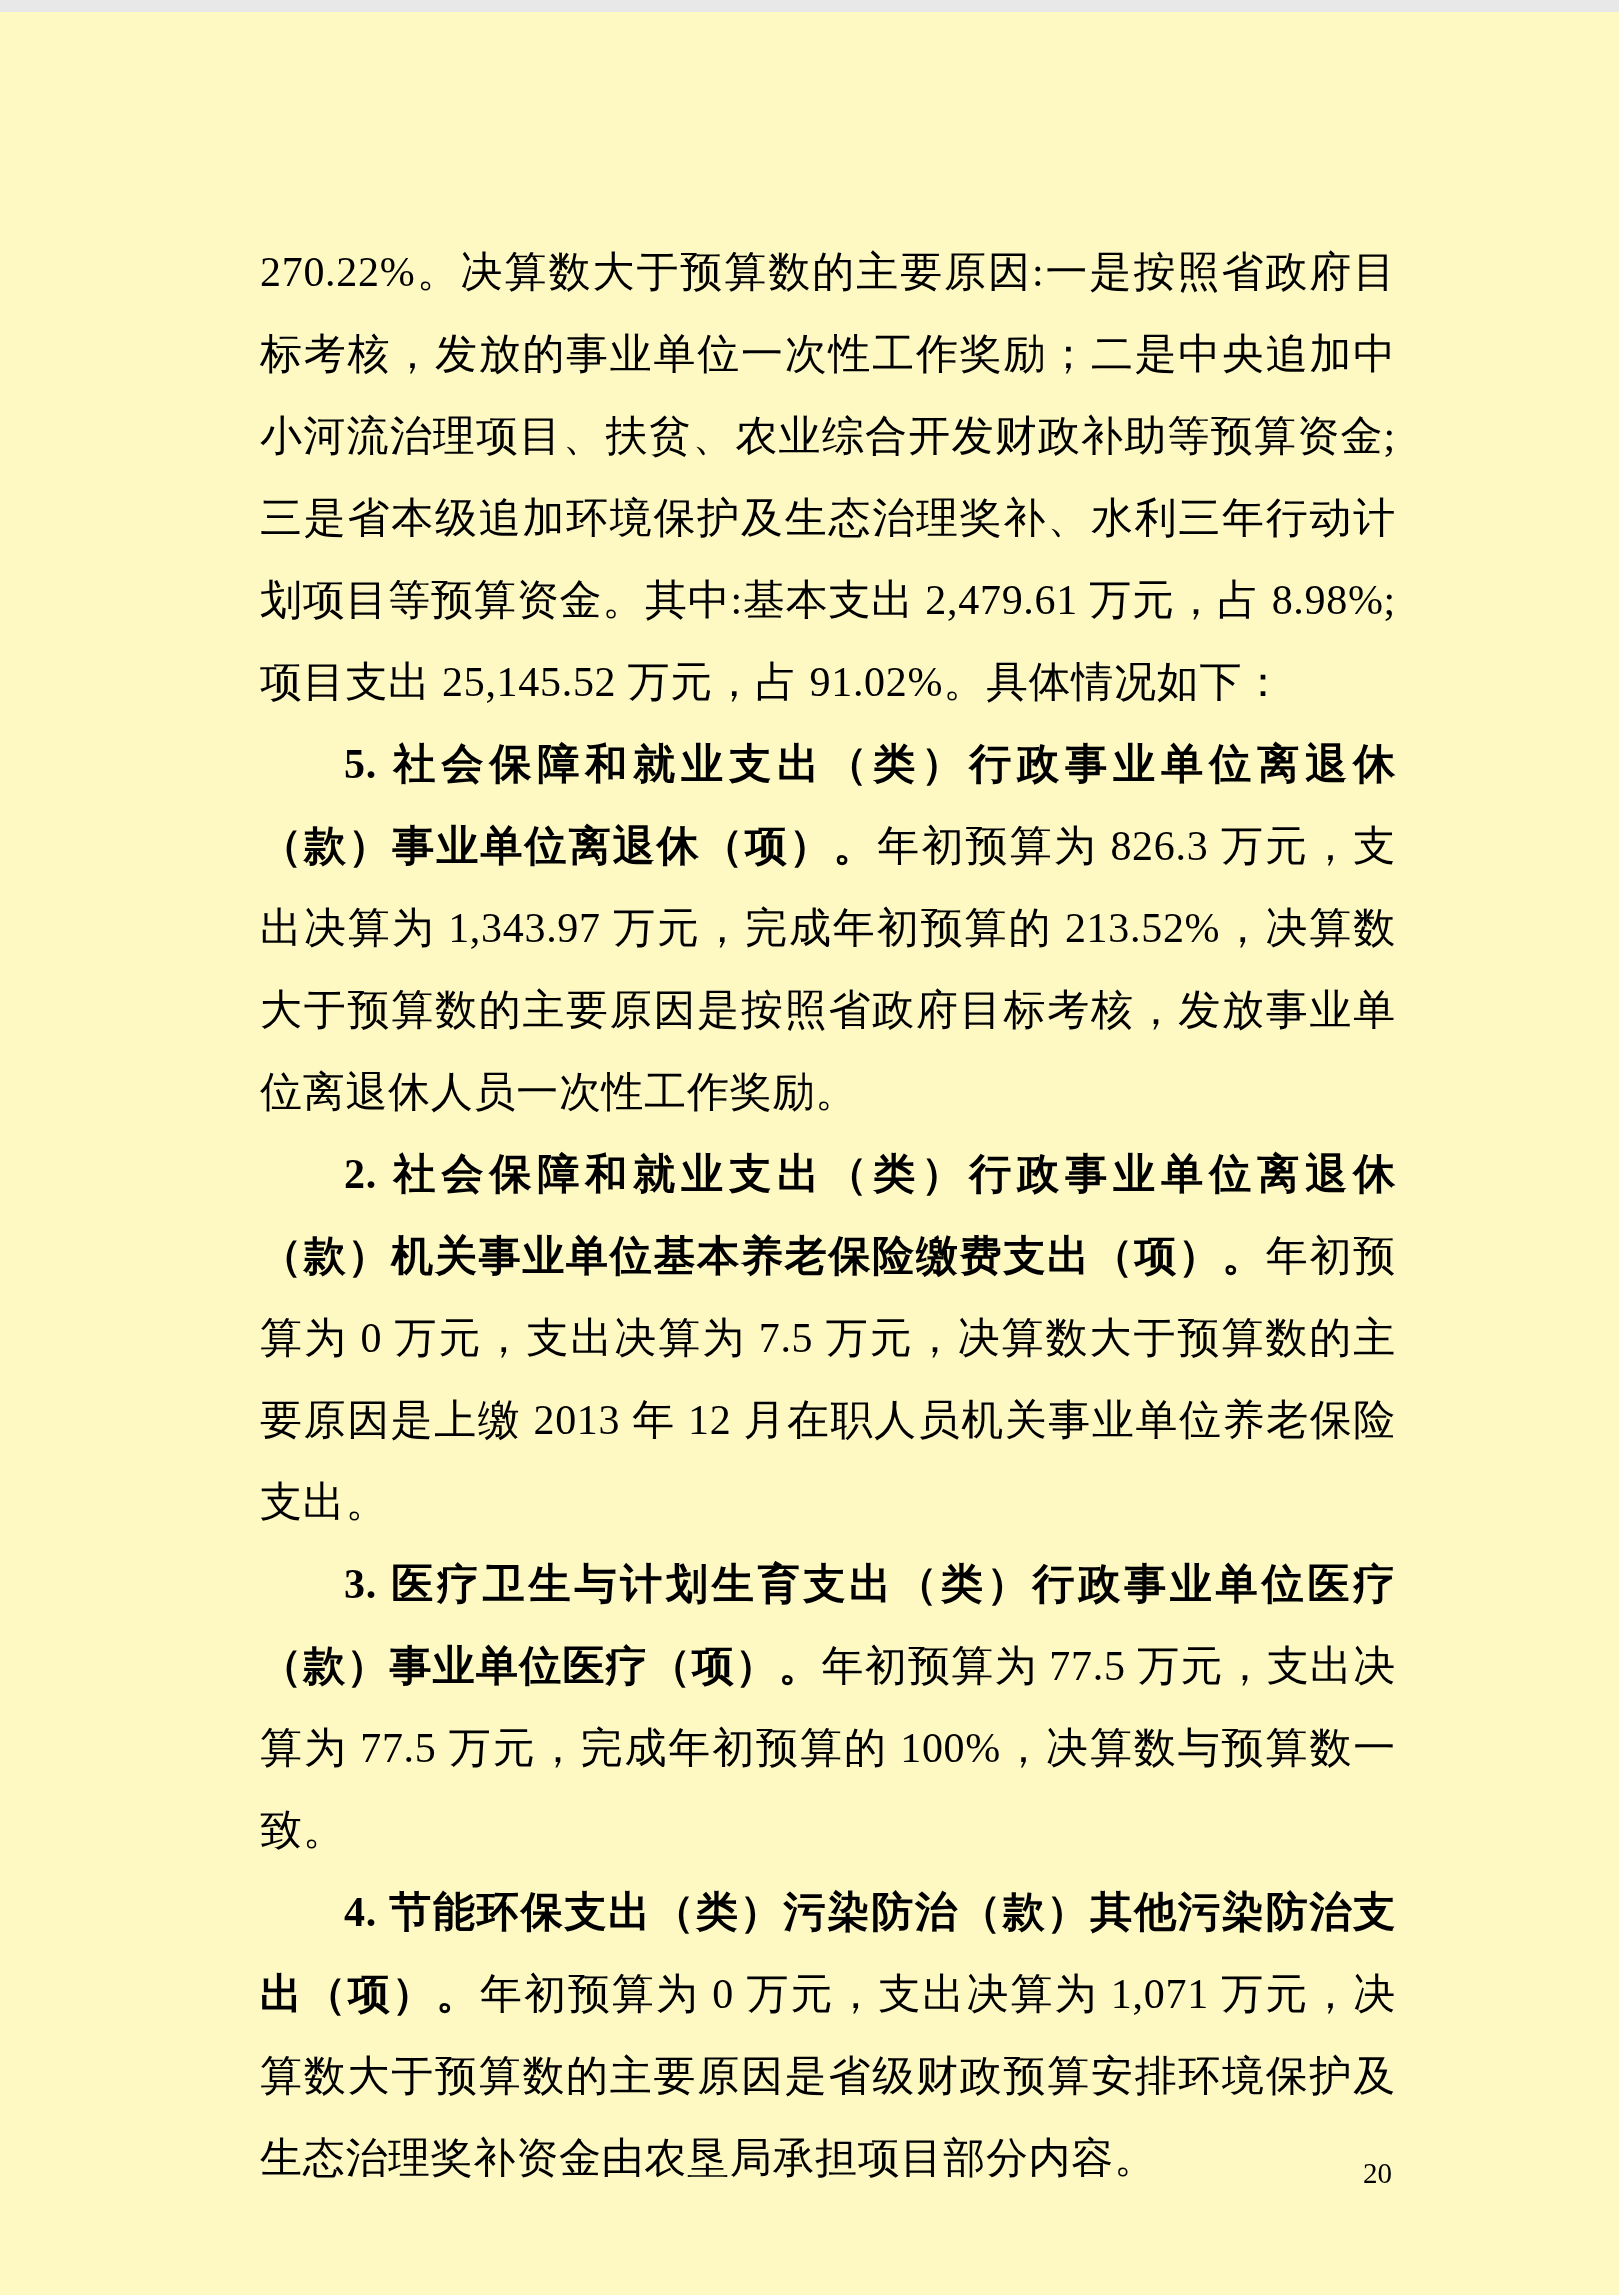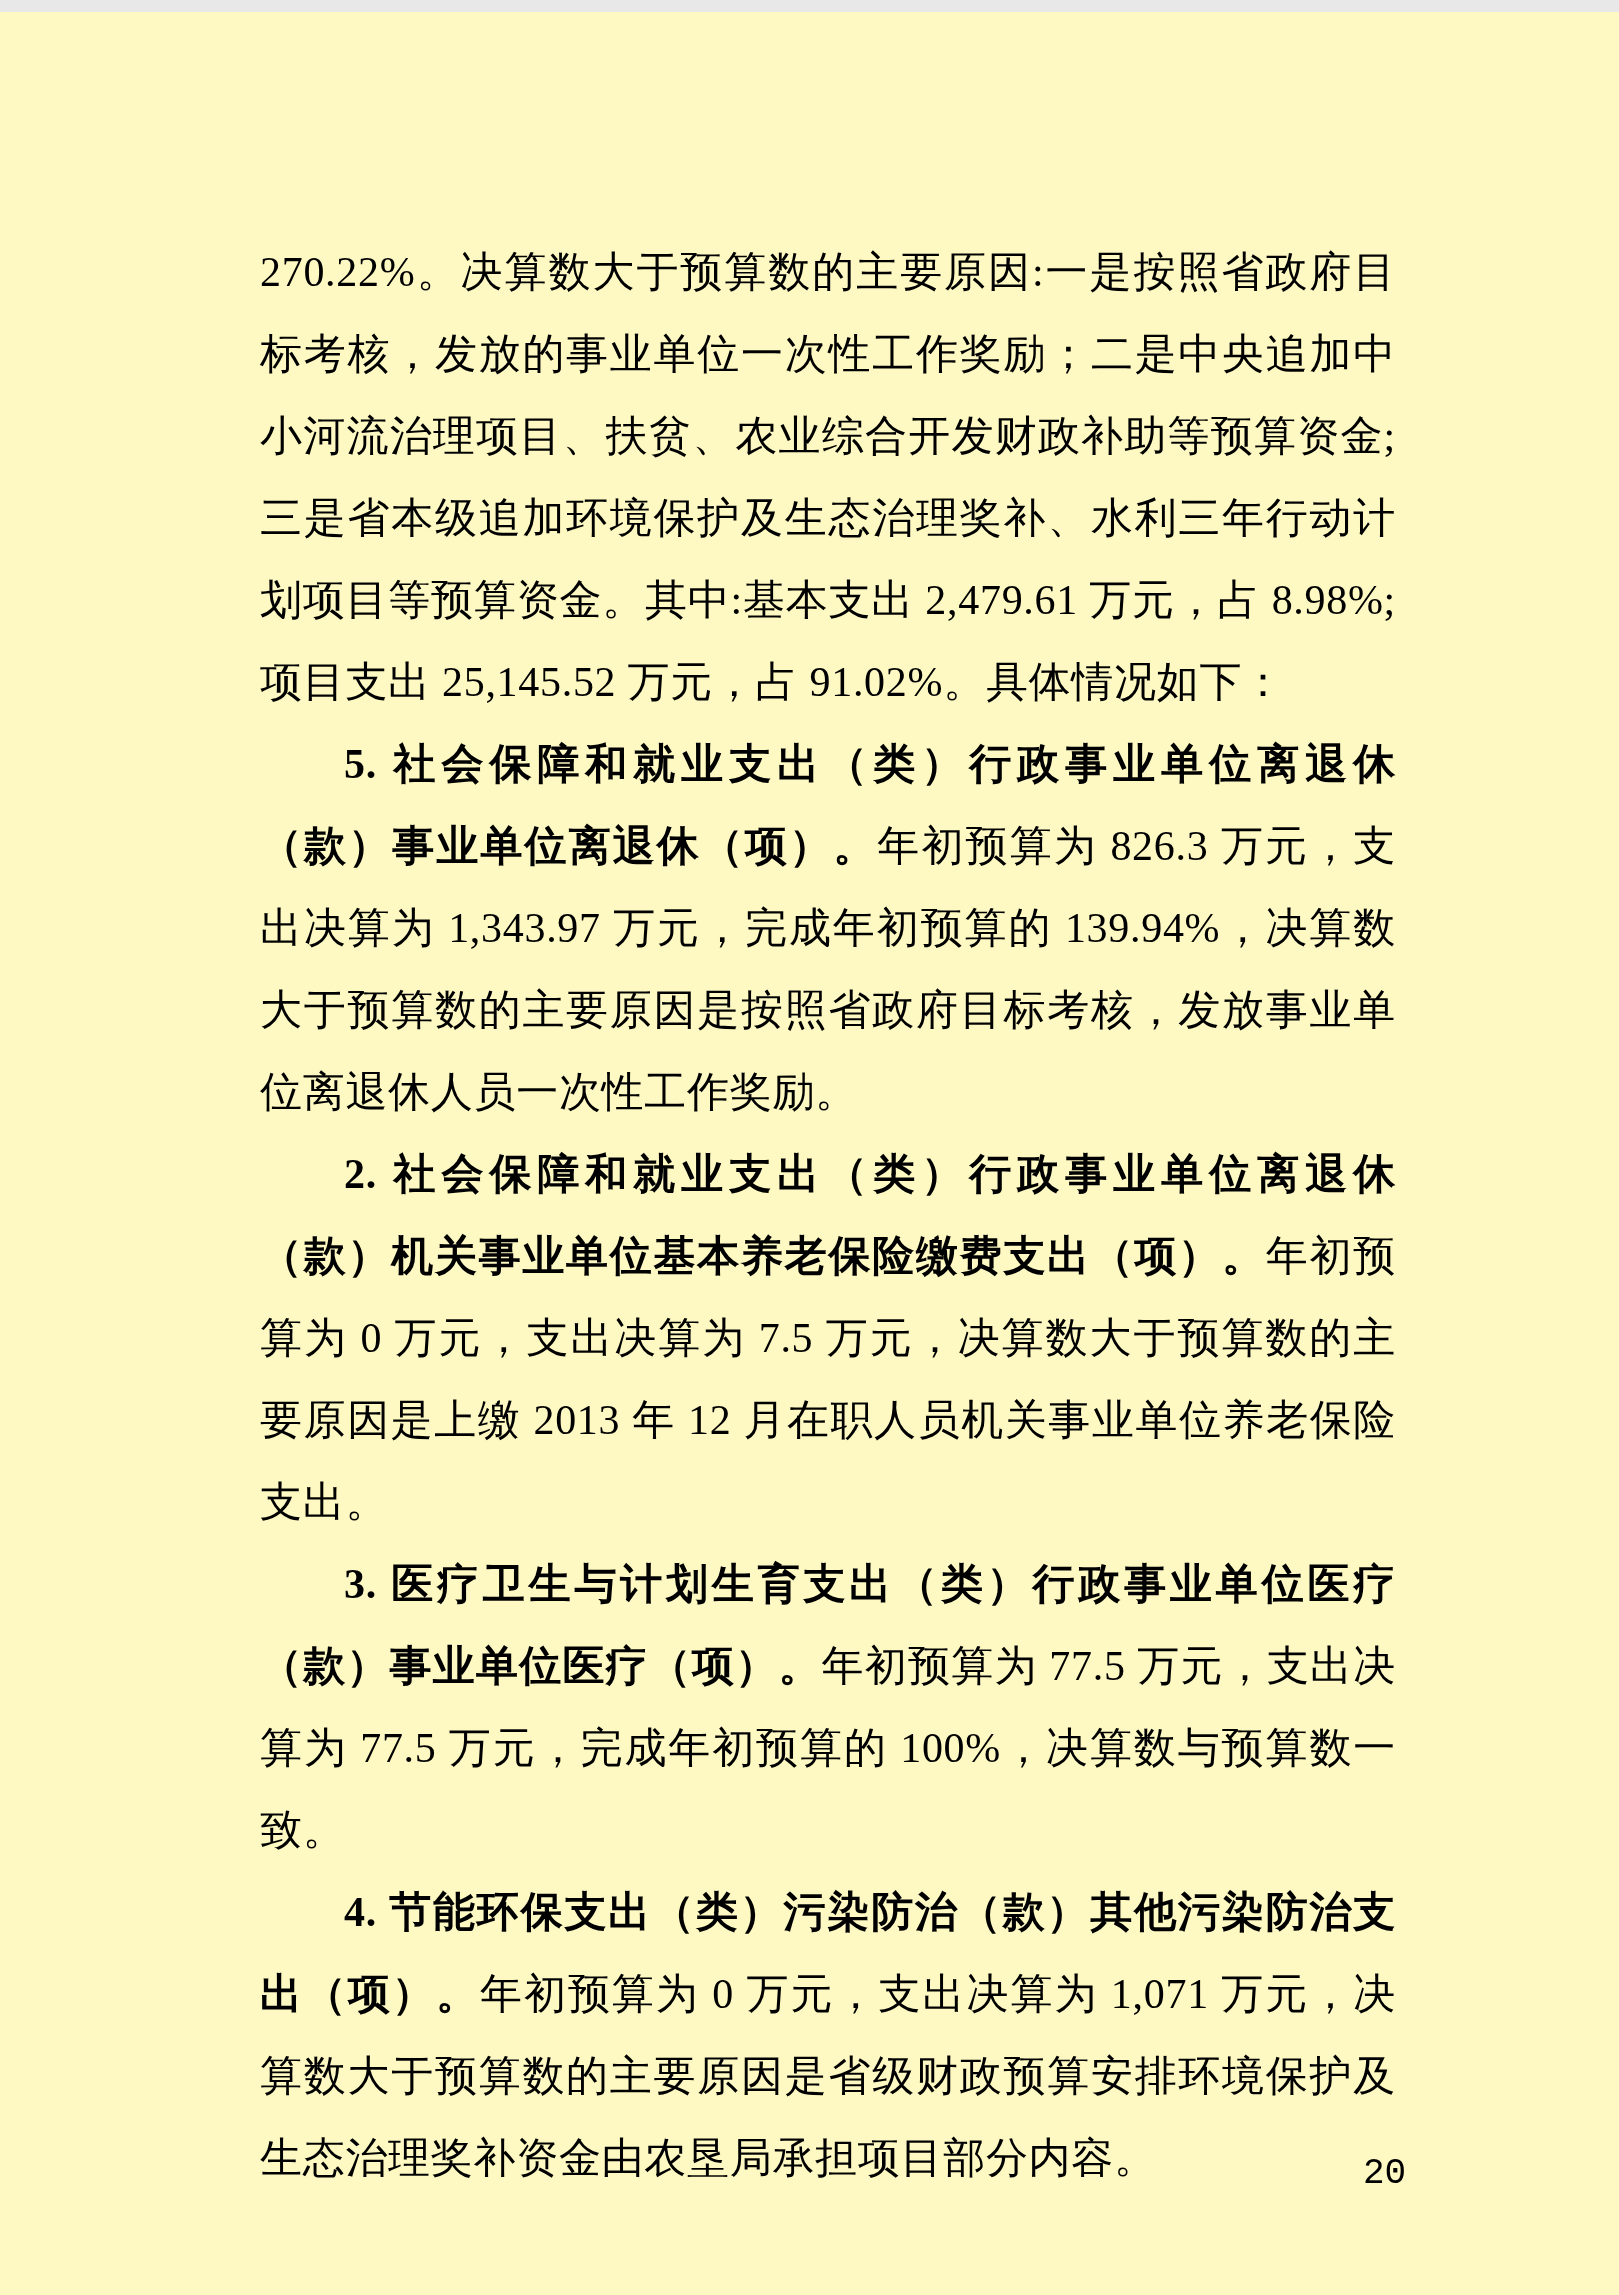--- a/index.html
+++ b/index.html
@@ -39,36 +39,36 @@
   .seg-bold {
     font-weight: bold;
   }
   .seg-regular {
     font-weight: normal;
   }
   .page-number {
     position: absolute;
     top: 2145px;
     left: 1363px;
-    font-family: Liberation Mono, monospace;
-    font-size: 36px;
+    font-family: Liberation Serif, serif;
+    font-size: 29px;
     line-height: 33px;
     color: #000000;
   }
 </style>
 </head>
 <body>
 
 <div class="page">
 
   <div class="content">
 
     <p class="para no-indent"><span class="seg-regular">270.22%。决算数大于预算数的主要原因:一是按照省政府目标考核，发放的事业单位一次性工作奖励；二是中央追加中小河流治理项目、扶贫、农业综合开发财政补助等预算资金;三是省本级追加环境保护及生态治理奖补、水利三年行动计划项目等预算资金。其中:基本支出 2,479.61 万元，占 8.98%;项目支出 25,145.52 万元，占 91.02%。具体情况如下：</span></p>
 
-    <p class="para"><span class="seg-bold">5. 社会保障和就业支出（类）行政事业单位离退休（款）事业单位离退休（项）。</span><span class="seg-regular">年初预算为 826.3 万元，支出决算为 1,343.97 万元，完成年初预算的 139.94%，决算数大于预算数的主要原因是按照省政府目标考核，发放事业单位离退休人员一次性工作奖励。</span></p>
+    <p class="para"><span class="seg-bold">5. 社会保障和就业支出（类）行政事业单位离退休（款）事业单位离退休（项）。</span><span class="seg-regular">年初预算为 826.3 万元，支出决算为 1,343.97 万元，完成年初预算的 213.52%，决算数大于预算数的主要原因是按照省政府目标考核，发放事业单位离退休人员一次性工作奖励。</span></p>
 
     <p class="para"><span class="seg-bold">2. 社会保障和就业支出（类）行政事业单位离退休（款）机关事业单位基本养老保险缴费支出（项）。</span><span class="seg-regular">年初预算为 0 万元，支出决算为 7.5 万元，决算数大于预算数的主要原因是上缴 2013 年 12 月在职人员机关事业单位养老保险支出。</span></p>
 
     <p class="para"><span class="seg-bold">3. 医疗卫生与计划生育支出（类）行政事业单位医疗（款）事业单位医疗（项）。</span><span class="seg-regular">年初预算为 77.5 万元，支出决算为 77.5 万元，完成年初预算的 100%，决算数与预算数一致。</span></p>
 
     <p class="para"><span class="seg-bold">4. 节能环保支出（类）污染防治（款）其他污染防治支出（项）。</span><span class="seg-regular">年初预算为 0 万元，支出决算为 1,071 万元，决算数大于预算数的主要原因是省级财政预算安排环境保护及生态治理奖补资金由农垦局承担项目部分内容。</span></p>
 
 
   </div>
 

